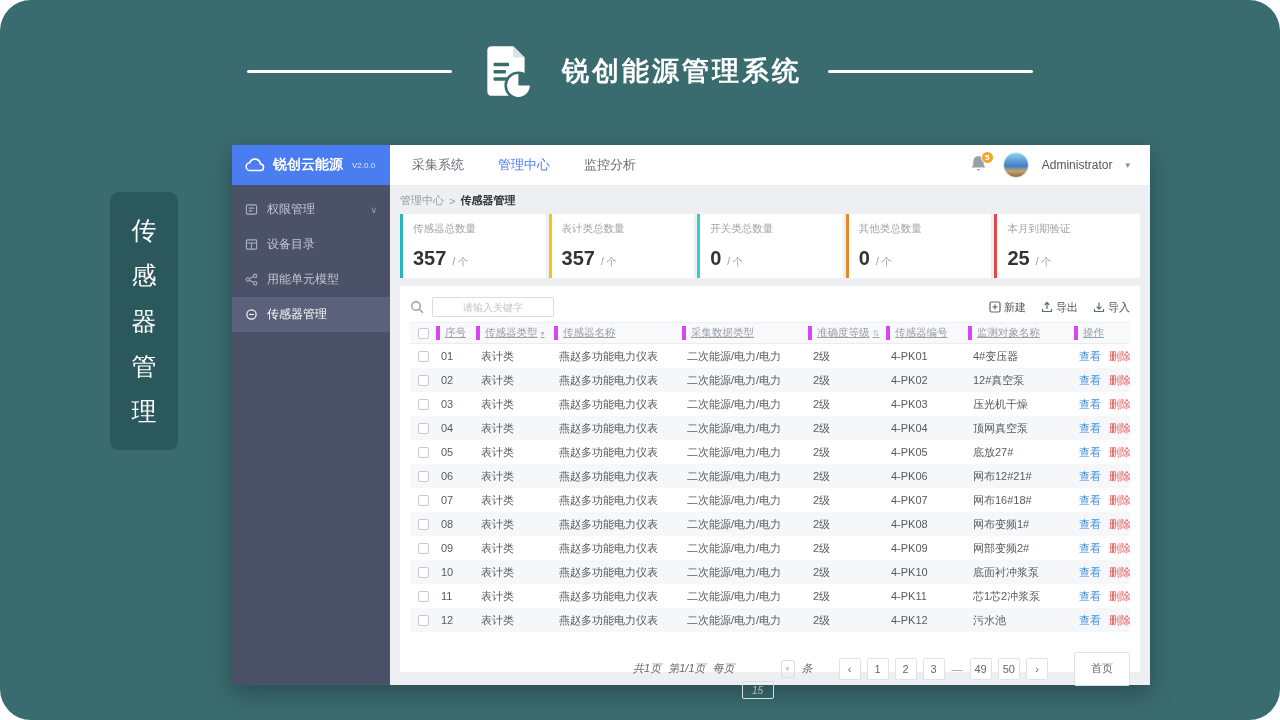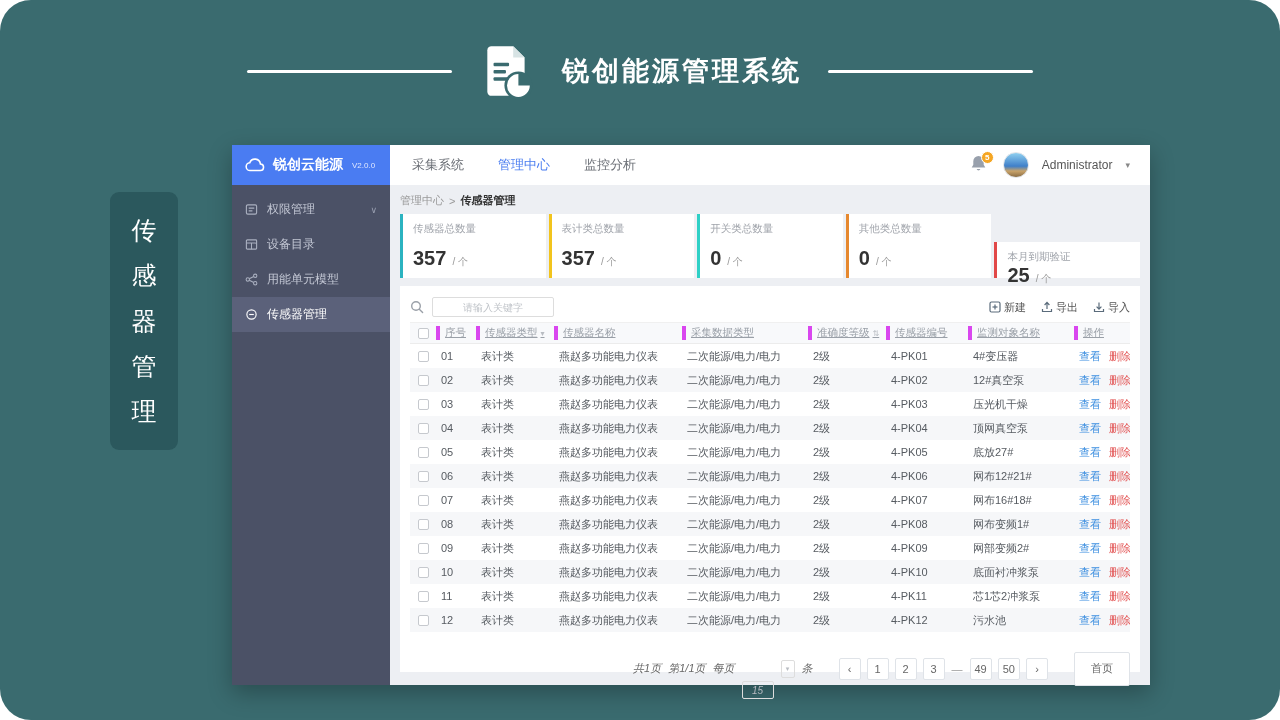--- a/index.html
+++ b/index.html
@@ -211,21 +211,21 @@
           <span class="stat-value"><b>357</b><span class="stat-unit">/ 个</span></span>
         </div>
         <div class="stat-card" style="border-left-color: rgb(47, 208, 198);">
           <span class="stat-label">开关类总数量</span>
           <span class="stat-value"><b>0</b><span class="stat-unit">/ 个</span></span>
         </div>
         <div class="stat-card" style="border-left-color: rgb(230, 136, 46);">
           <span class="stat-label">其他类总数量</span>
           <span class="stat-value"><b>0</b><span class="stat-unit">/ 个</span></span>
         </div>
-        <div class="stat-card" style="border-left-color: rgb(225, 72, 72); margin-top: 28px;">
+        <div class="stat-card" style="border-left-color: rgb(225, 72, 72);">
           <span class="stat-label">本月到期验证</span>
           <span class="stat-value"><b>25</b><span class="stat-unit">/ 个</span></span>
         </div>
       </div>
 
       <div class="table-panel">
         <div class="toolbar">
           <span class="search-wrap">
             <span style="display:flex;">
               <svg width="14" height="14" viewBox="0 0 14 14">

